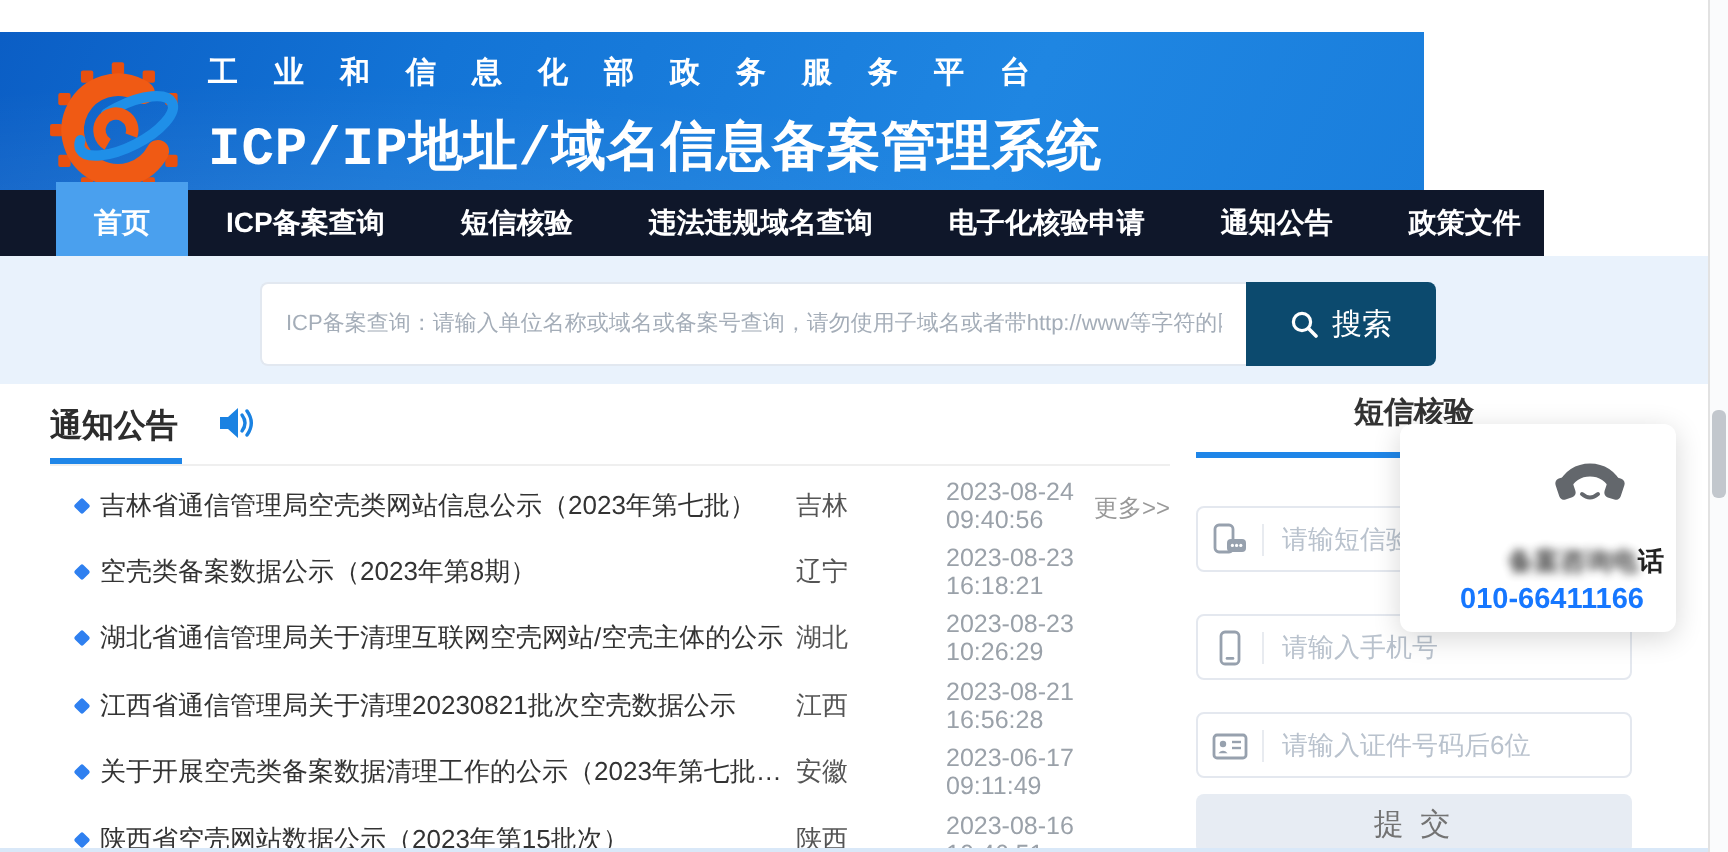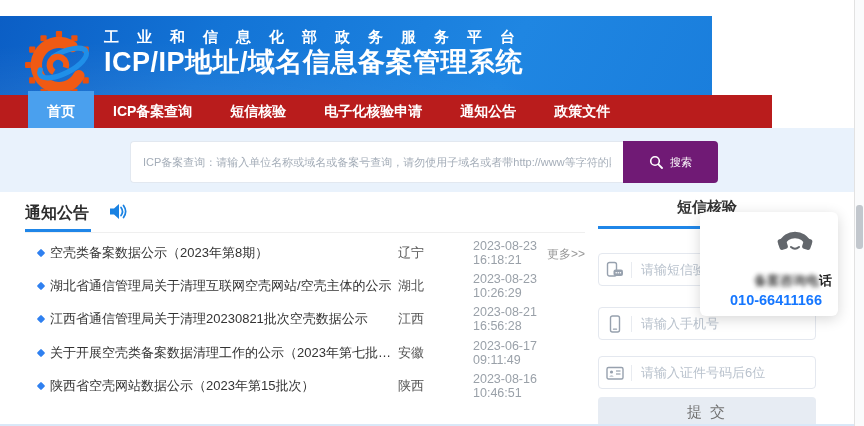--- a/index.html
+++ b/index.html
@@ -7,36 +7,36 @@
   .page{position:relative;width:864px;height:426px;overflow:hidden;background:#fff;}
 
   
   .header{position:absolute;left:0;top:16px;width:712px;height:95px;
     background:linear-gradient(115deg,#0b5ec5 0%,#1374d6 30%,#1f86e2 70%,#1a7edc 100%);}
   .header::after{content:"";position:absolute;inset:0;
     background:radial-gradient(ellipse at 20% 120%,rgba(255,255,255,.10),rgba(255,255,255,0) 55%);}
   .logo{position:absolute;left:24px;top:9px;width:72px;height:78px;z-index:2;}
   .header-text{position:absolute;left:104px;top:13px;z-index:2;color:#fff;}
   .platform-line{font-size:15px;font-weight:bold;letter-spacing:18px;line-height:1;white-space:nowrap;}
-  .system-title{font-size:27px;font-weight:bold;letter-spacing:.5px;white-space:nowrap;}
-
-  
-  .navbar{position:absolute;left:0;top:95px;width:772px;height:33px;background:#b91c1c;
+  .system-title{font-size:27px;font-weight:bold;margin-top:11px;letter-spacing:.5px;white-space:nowrap;font-family:Liberation Mono, monospace;}
+
+  
+  .navbar{position:absolute;left:0;top:95px;width:772px;height:33px;background:#0f172a;
     display:flex;padding-left:28px;box-sizing:border-box;z-index:3;}
   .nav-item{color:#fff;font-weight:bold;font-size:14px;line-height:33px;padding:0 19px;
     white-space:nowrap;cursor:pointer;}
   .nav-item.active{background:#4aa0ee;margin-top:-4px;padding-top:4px;height:33px;}
 
   
   .search-section{position:absolute;left:0;top:128px;width:864px;height:64px;background:#e9f2fc;}
   .search-box{position:absolute;left:130px;top:13px;width:588px;height:42px;display:flex;}
   .search-input{flex:1;min-width:0;background:#fff;border:1px solid #e2e8f0;border-right:none;
     border-radius:4px 0 0 4px;font-size:11px;color:#333;padding:0 12px;outline:none;}
   .search-input::placeholder{color:#a4adb8;}
-  .search-btn{width:95px;border:none;background:#701a75;color:#fff;font-size:11px;
+  .search-btn{width:95px;border:none;background:#0c4a6e;color:#fff;font-size:15px;
     border-radius:0 4px 4px 0;display:flex;align-items:center;justify-content:center;gap:7px;cursor:pointer;}
 
   
   .left-col{position:absolute;left:25px;top:192px;width:560px;}
   .left-header{position:relative;height:40px;border-bottom:1px solid #efefef;}
   .left-title{position:absolute;left:0;top:11px;font-size:16px;font-weight:bold;color:#2d2d2d;}
   .title-underline{position:absolute;left:0;top:37px;width:66px;height:3px;background:#1f86e8;}
   .speaker{position:absolute;left:84px;top:11px;}
   .more-link{position:absolute;right:0;top:14px;font-size:12px;color:#999;cursor:pointer;text-decoration:none;margin-top:40px;}
   .notice-list{margin-top:3px;}
@@ -110,20 +110,21 @@
     <div class="header-text">
       <div class="platform-line">工业和信息化部政务服务平台</div>
       <div class="system-title">ICP/IP地址/域名信息备案管理系统</div>
     </div>
   </div>
 
   <div class="navbar">
     <div class="nav-item active">首页</div>
     <div class="nav-item">ICP备案查询</div>
     <div class="nav-item">短信核验</div>
+    <div class="nav-item">违法违规域名查询</div>
     <div class="nav-item">电子化核验申请</div>
     <div class="nav-item">通知公告</div>
     <div class="nav-item">政策文件</div>
   </div>
 
   <div class="search-section">
     <div class="search-box">
       <input class="search-input" type="text" placeholder="ICP备案查询：请输入单位名称或域名或备案号查询，请勿使用子域名或者带http://www等字符的网址查询" style="">
       <button class="search-btn">
         <svg width="14" height="14" viewBox="0 0 14 14">
@@ -144,20 +145,28 @@
         <path d="M12,4.5 Q15,8.5 12,12.5" fill="none" stroke="#1a82e2" stroke-width="1.7" stroke-linecap="round"></path>
         <path d="M14.5,2.5 Q18.8,8.5 14.5,14.5" fill="none" stroke="#1a82e2" stroke-width="1.7" stroke-linecap="round"></path>
       </svg>
       <a class="more-link">更多&gt;&gt;</a>
     </div>
     <div class="notice-list">
       <div class="notice-row">
         <span class="bullet">
             <i></i>
           </span>
+        <span class="notice-title">吉林省通信管理局空壳类网站信息公示（2023年第七批）</span>
+        <span class="notice-province">吉林</span>
+        <span class="notice-date">2023-08-24 09:40:56</span>
+      </div>
+      <div class="notice-row">
+        <span class="bullet">
+            <i></i>
+          </span>
         <span class="notice-title">空壳类备案数据公示（2023年第8期）</span>
         <span class="notice-province">辽宁</span>
         <span class="notice-date">2023-08-23 16:18:21</span>
       </div>
       <div class="notice-row">
         <span class="bullet">
             <i></i>
           </span>
         <span class="notice-title">湖北省通信管理局关于清理互联网空壳网站/空壳主体的公示</span>
         <span class="notice-province">湖北</span>

